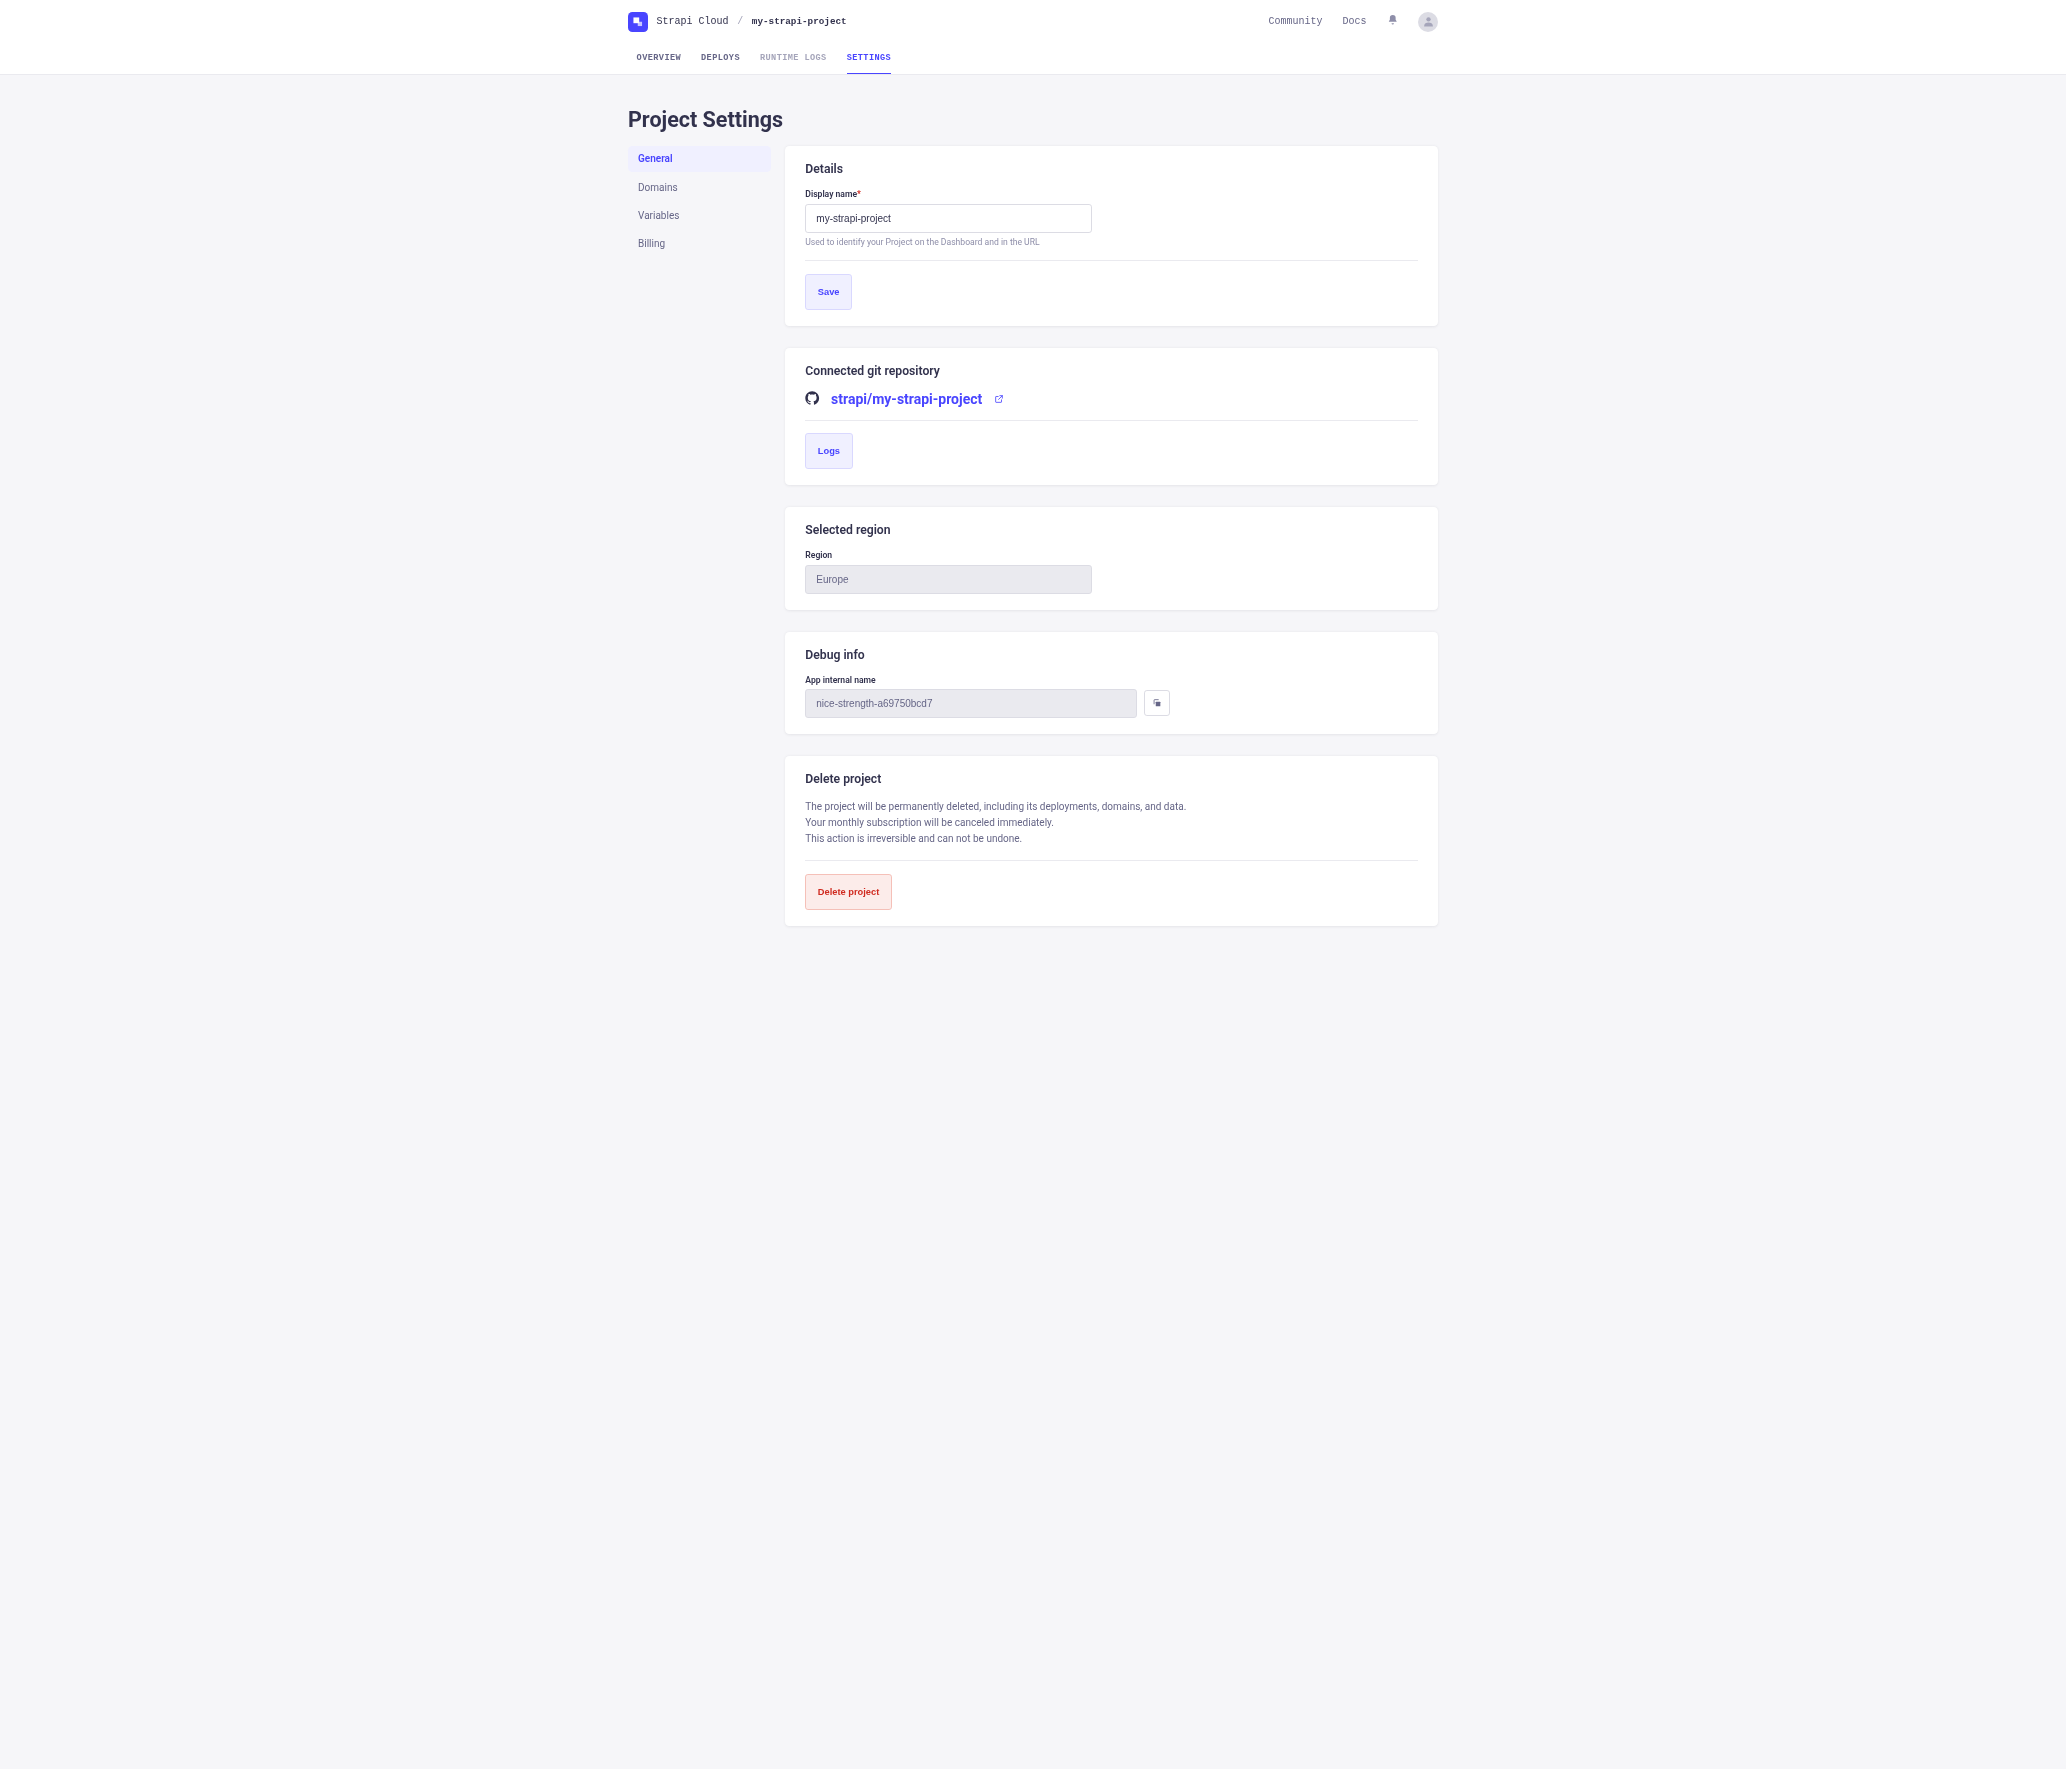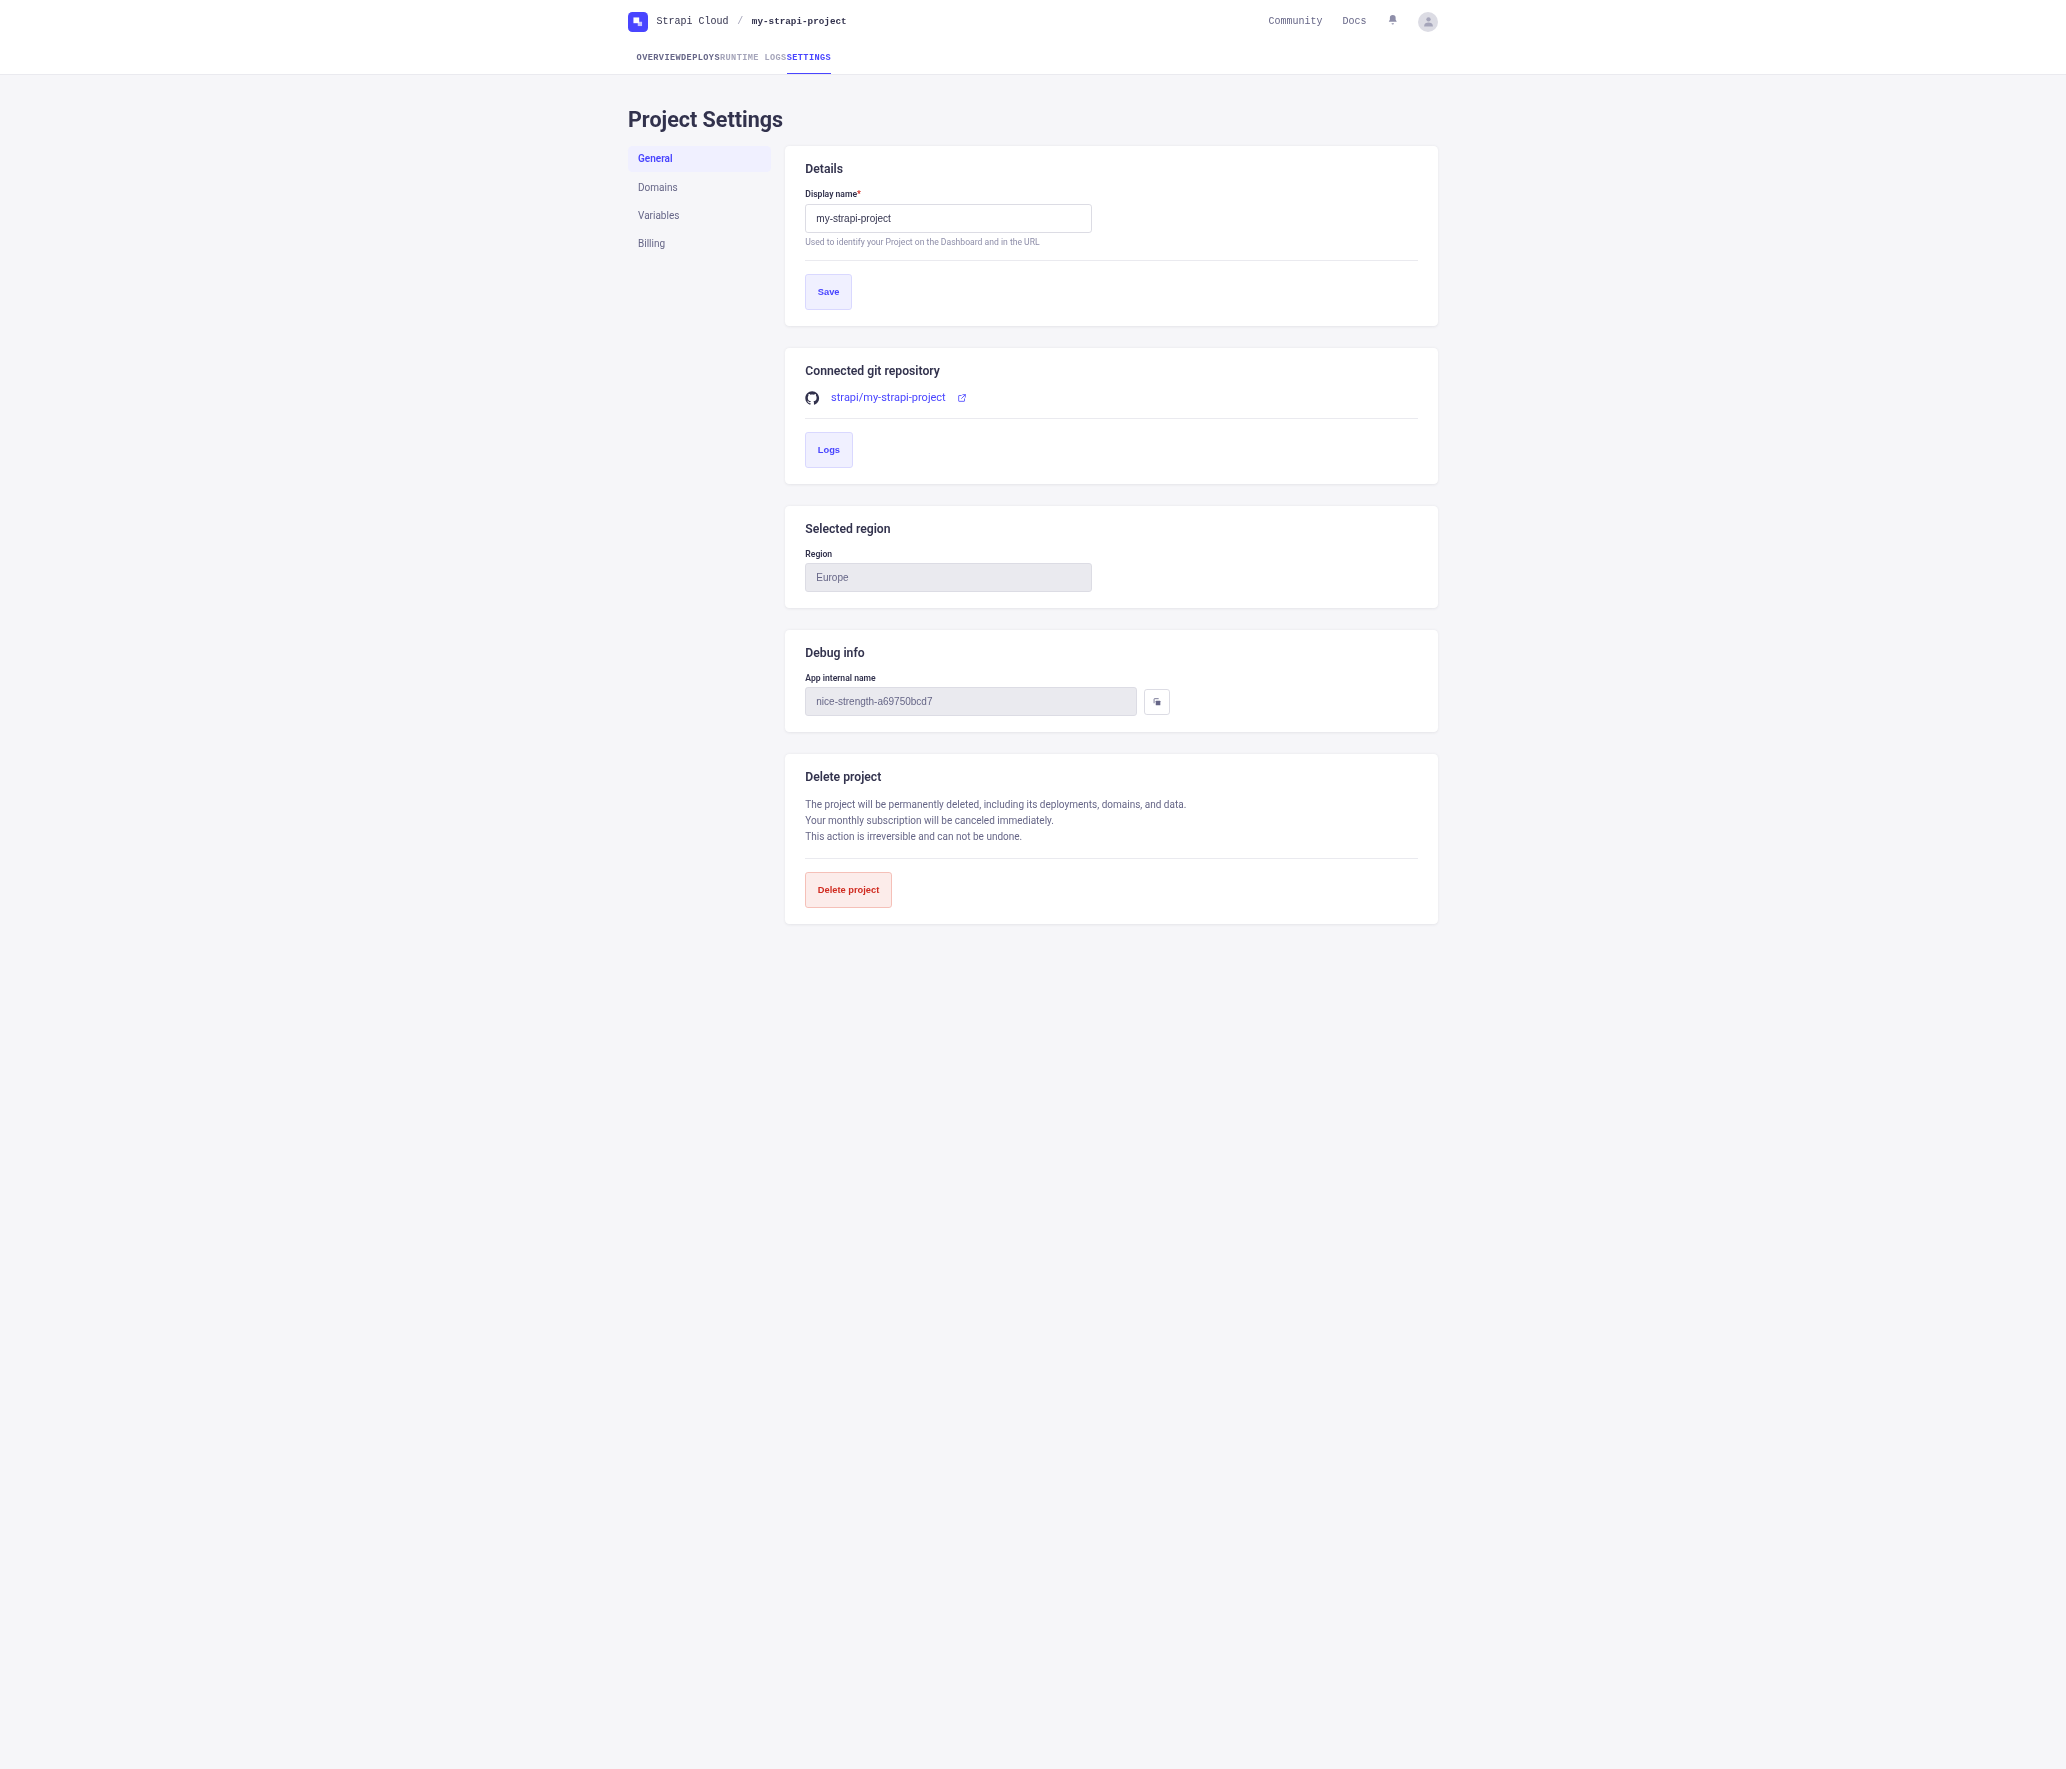--- a/index.html
+++ b/index.html
@@ -77,20 +77,21 @@
     border-radius: 50%;
     background: #dcdce4;
     display: flex;
     align-items: center;
     justify-content: center;
     cursor: pointer;
   }
   .avatar svg { width: 13px; height: 13px; fill: #a5a5ba; }
   .tabs {
     display: flex;
+    gap: 20px;
     padding-left: 8.6px;
   }
   .tab {
     padding: 10px 0;
     font-size: 8.6px;
     font-weight: 600;
     letter-spacing: 0.4px;
     color: #666687;
     cursor: pointer;
     border-bottom: 1.4px solid transparent;
@@ -214,22 +215,22 @@
     color: #d02b20;
     border-color: #f5c0b8;
   }
   .repo-row {
     display: flex;
     align-items: center;
     gap: 11.5px;
   }
   .repo-link {
     color: #4945ff;
-    font-weight: 400;
-    font-size: 11px;
+    font-weight: 700;
+    font-size: 14px;
     text-decoration: none;
     cursor: pointer;
   }
   .github-icon {
     width: 14.3px;
     height: 14.3px;
     fill: #32324d;
   }
   .external-icon {
     width: 10px;

